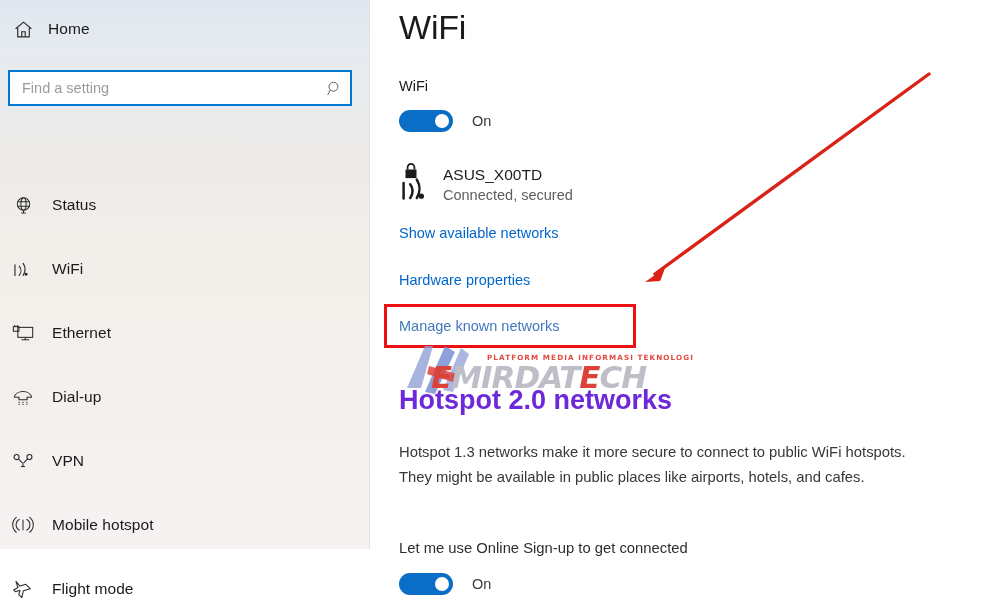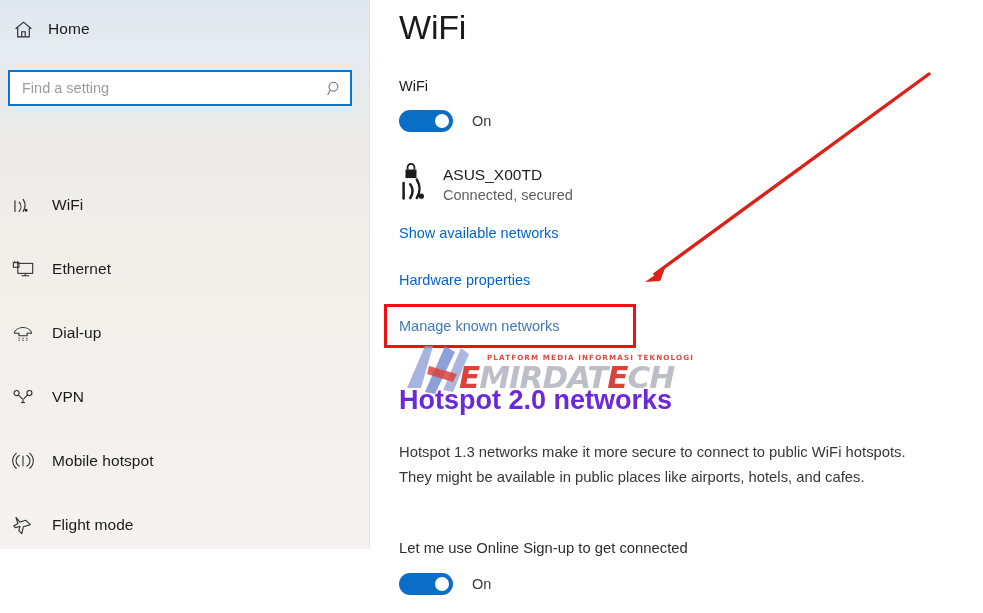--- a/index.html
+++ b/index.html
@@ -241,21 +241,21 @@
     left: 92px; top: 13px;
     font-size: 7.2px;
     font-weight: bold;
     letter-spacing: 1.1px;
     color: #e03a2f;
     font-family: "DejaVu Sans", sans-serif;
     white-space: nowrap;
   }
   .wm-word {
     position: absolute;
-    left: 64px; top: 22px;
+    left: 36px; top: 22px;
     font-size: 31px;
     font-weight: bold;
     font-style: italic;
     letter-spacing: -1px;
     font-family: "DejaVu Sans", sans-serif;
     white-space: nowrap;
     line-height: 31px;
   }
   .wm-word .r { color: #d8332a; }
   .wm-word .g { color: #b9b9c4; }
@@ -284,20 +284,31 @@
         <svg width="17" height="17" viewBox="0 0 24 24" fill="none" stroke="#5b5b5b" stroke-width="1.4">
           <circle cx="10.5" cy="9.5" r="6.3"></circle>
           <path d="M5.9 14.3 L2.4 21"></path>
         </svg>
       </span>
     </div>
 
 
     <div id="navlist">
 
+      <div class="nav-item">
+        <span class="nav-icon">
+          <svg width="21" height="21" viewBox="0 0 24 24" fill="none" stroke="#2a2a2a" stroke-width="1.15">
+            <circle cx="12" cy="10.2" r="7.1"></circle>
+            <ellipse cx="12" cy="10.2" rx="3" ry="7.1"></ellipse>
+            <path d="M5 7.6 H19 M5 12.8 H19"></path>
+            <path d="M12 17.3 V20.6 M9.4 20.6 H14.6"></path>
+          </svg>
+        </span>
+        <span class="nav-label">Status</span>
+      </div>
 
       <div class="nav-item">
         <span class="nav-icon">
           <svg width="22" height="20" viewBox="0 0 26 22" fill="none" stroke="#2a2a2a" stroke-width="1.35" stroke-linecap="round">
             <path d="M3.5 18.8 L3.5 6.0"></path>
             <path d="M8.5 18.6 A 8.5 8.5 0 0 0 8.5 7.6"></path>
             <path d="M13.2 18.6 A 13 13 0 0 0 13.2 4.4"></path>
             <circle cx="16.6" cy="17.2" r="1.7" fill="#2a2a2a" stroke="none"></circle>
           </svg>
         </span>

